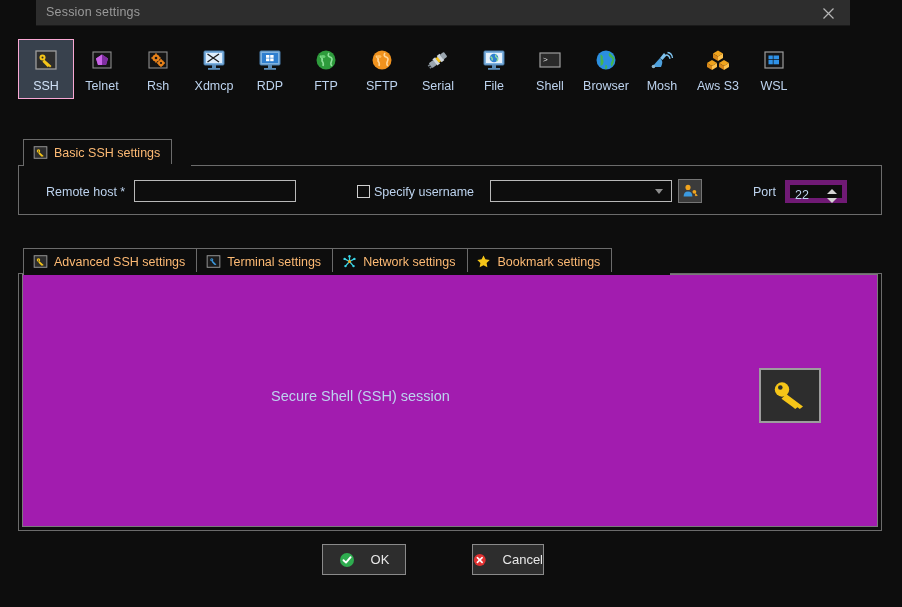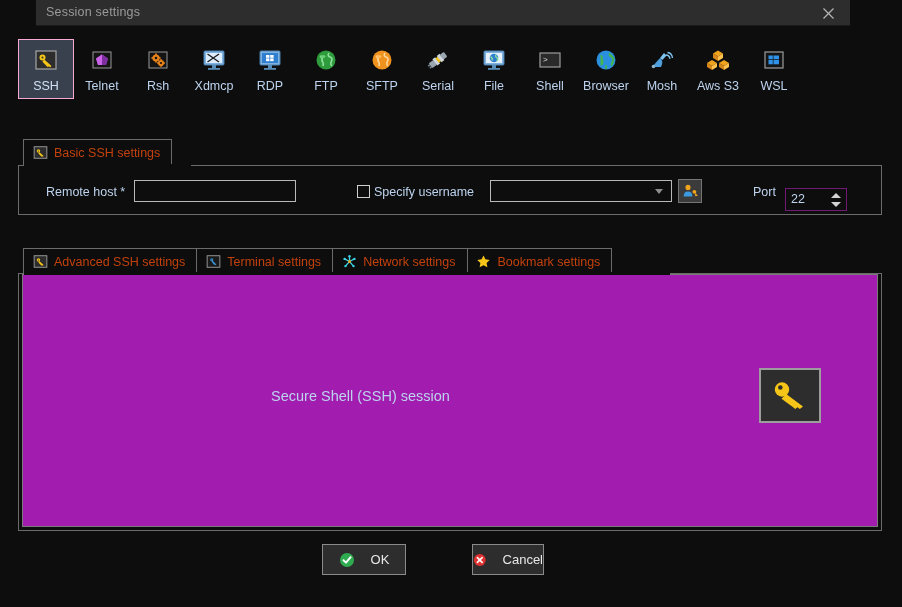--- a/index.html
+++ b/index.html
@@ -83,21 +83,21 @@
   #basic-tabstrip { left: 23px; top: 139px; }
   #lower-tabstrip { left: 23px; top: 248px; }
 
   .tabhdr {
     height: 26px;
     display: flex; align-items: center;
     padding: 0 11px 0 8px;
     background: #0d0d0d;
     border: 1px solid #6b6b6b;
     border-bottom: none;
-    color: #c2410c;
+    color: #fdba74;
     font-size: 12.5px;
     cursor: pointer;
     white-space: nowrap;
   }
   .tabhdr + .tabhdr { border-left: none; }
   .tabhdr .ticon {
     width: 16px; height: 16px; margin-right: 6px;
     display: flex; align-items: center; justify-content: center;
   }
   
@@ -148,23 +148,23 @@
   }
   #user-picker-btn {
     position: absolute; left: 678px; top: 179px;
     width: 24px; height: 24px;
     background: #3b3b3b; border: 1px solid #757575;
     display: flex; align-items: center; justify-content: center;
     cursor: pointer;
   }
   #port-label { left: 753px; top: 185px; }
   #port-box {
-    position: absolute; left: 785px; top: 188px;
+    position: absolute; left: 785px; top: 180px;
     width: 62px; height: 23px;
-    border: 1px solid #701a75; background: #0d0d0d;
+    border: 5px solid #701a75; background: #0d0d0d;
   }
   #port-value {
     position: absolute; left: 5px; top: 3px;
     font-size: 12.5px; color: #bdd3ee;
   }
   .spin {
     position: absolute; right: 5px;
     width: 10px; height: 8px;
     display: flex; align-items: center; justify-content: center;
     cursor: pointer;

